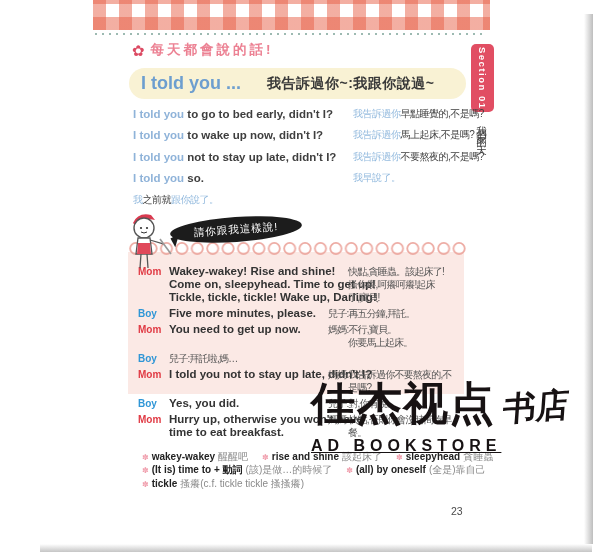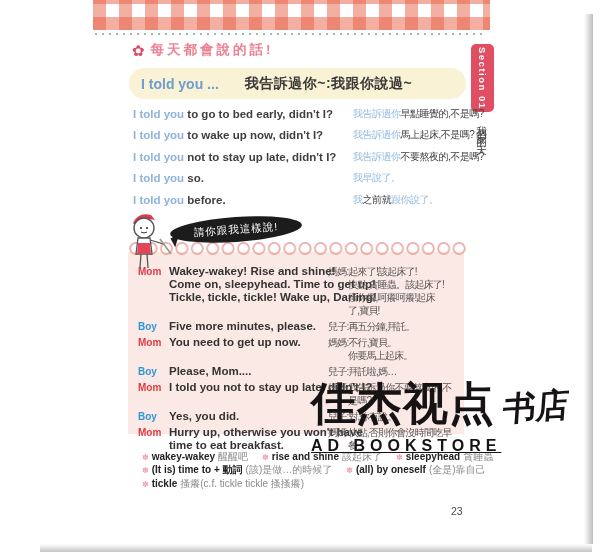--- a/index.html
+++ b/index.html
@@ -37,21 +37,21 @@
     position:absolute; left:475px; top:117px; writing-mode:vertical-rl;
     font-size:10.5px; color:#3e3e3e; letter-spacing:4px;
   }
 
   
   .phrase-box {
     position:absolute; left:129px; top:68px; width:337px; height:31px;
     background:#f9f2d4; border-radius:16px; display:flex; align-items:center;
     padding:0 0 0 12px; box-sizing:border-box;
   }
-  .pb-en { color:#6d9ecf; font-weight:bold; font-size:14px; }
+  .pb-en { color:#6d9ecf; font-weight:bold; font-size:18px; }
   .pb-zh { color:#3a3a3a; font-weight:bold; font-size:14px; margin-left:26px; letter-spacing:.5px; }
 
   
   .sentences { position:absolute; left:133px; top:103px; width:335px; }
   .srow { display:flex; height:21.5px; align-items:center;gap:48px; }
   .s-en { width:172px; font-size:11.5px; font-weight:bold; color:#3e3e3e; white-space:nowrap; }
   .pfx { color:#8fb3d9; }
   .s-zh { font-size:10px; color:#3e3e3e; letter-spacing:-.5px; white-space:nowrap; }
   .zb { color:#93bade; }
   .zd { color:#3e3e3e; }
@@ -66,21 +66,21 @@
   .bubble:before {
     content:""; position:absolute; left:-7px; bottom:1px; width:0; height:0;
     border:7px solid transparent; border-right-color:#1c1c1c; transform:rotate(20deg);
   }
   .bubble span { color:#fff; font-size:10.5px; letter-spacing:1px; white-space:nowrap; }
 
   .scallops { position:absolute; left:128px; top:240px; z-index:1; }
 
   
   .dlg-box {
-    position:absolute; left:128px; top:252px; width:336px; height:182px;
+    position:absolute; left:128px; top:252px; width:336px; height:142px;
     background:#fbe9e5; padding:13px 0 0 10px; box-sizing:border-box; z-index:0;
   }
   .drow { display:flex; margin-bottom:3px; }
   .spk { width:31px; font-size:10px; font-weight:bold; line-height:13px; }
   .mom .spk { color:#e03a44; }
   .boy .spk { color:#2f96d6; }
   .den { width:159px; font-size:11.5px; font-weight:bold; color:#333; }
   .den div { line-height:13px; white-space:nowrap; }
   .dzh { font-size:10px; color:#555; letter-spacing:-.8px; }
   .dzh div { line-height:13px; white-space:nowrap; }
@@ -143,21 +143,20 @@
     </div>
     <div class="srow">
       <div class="s-en"><span class="pfx">I told you</span> <span>not to stay up late, didn't I?</span></div>
       <div class="s-zh"><span class="zb">我告訴過你</span><span class="zd">不要熬夜的,不是嗎?</span><span class="zb"></span></div>
     </div>
     <div class="srow">
       <div class="s-en"><span class="pfx">I told you</span> <span>so.</span></div>
       <div class="s-zh"><span class="zb">我早說了。</span><span class="zd"></span><span class="zb"></span></div>
     </div>
     <div class="srow">
-      <div class="s-en"><span class="pfx">I told you</span> <span>before.</span></div>
       <div class="s-zh"><span class="zb">我</span><span class="zd">之前就</span><span class="zb">跟你說了。</span></div>
     </div>
   </div>
 
   <svg class="mascot" viewBox="0 0 48 62" width="48" height="62">
     <path d="M9,14 Q14,3 27,6 L31,11 Q20,8 12,17 Z" fill="#d93a50"></path>
     <circle cx="20" cy="19" r="10" fill="#fff" stroke="#555" stroke-width="1.4"></circle>
     <circle cx="17" cy="19" r="1.1" fill="#333"></circle>
       <circle cx="23" cy="19" r="1.1" fill="#333"></circle>
     <path d="M17,23 Q20,25 23,23" stroke="#333" fill="none" stroke-width="1"></path>
@@ -184,21 +183,20 @@
   <div class="dlg-box">
 
     <div class="drow mom">
       <div class="spk">Mom</div>
       <div class="den">
         <div>Wakey-wakey! Rise and shine!</div>
           <div>Come on, sleepyhead. Time to get up!</div>
           <div>Tickle, tickle, tickle! Wake up, Darling!</div>
       </div>
       <div class="dzh">
-        <div>媽媽:起來了!該起床了!</div>
           <div class="cont">快點,貪睡蟲。該起床了!</div>
         <div class="cont">搔你癢,呵癢呵癢!起床</div>
           <div class="cont">了,寶貝!</div>
       </div>
     </div>
 
     <div class="drow boy">
       <div class="spk">Boy</div>
       <div class="den">
           <div>Five more minutes, please.</div>
@@ -214,23 +212,20 @@
           <div>You need to get up now.</div>
         </div>
       <div class="dzh">
           <div>媽媽:不行,寶貝。</div>
           <div class="cont">你要馬上起床。</div>
         </div>
     </div>
 
     <div class="drow boy">
       <div class="spk">Boy</div>
-      <div class="den">
-          <div>Please, Mom....</div>
-        </div>
       <div class="dzh">
           <div>兒子:拜託啦,媽…</div>
         </div>
     </div>
 
     <div class="drow mom">
       <div class="spk">Mom</div>
       <div class="den">
           <div>I told you not to stay up late, didn't I?</div>
         </div>

